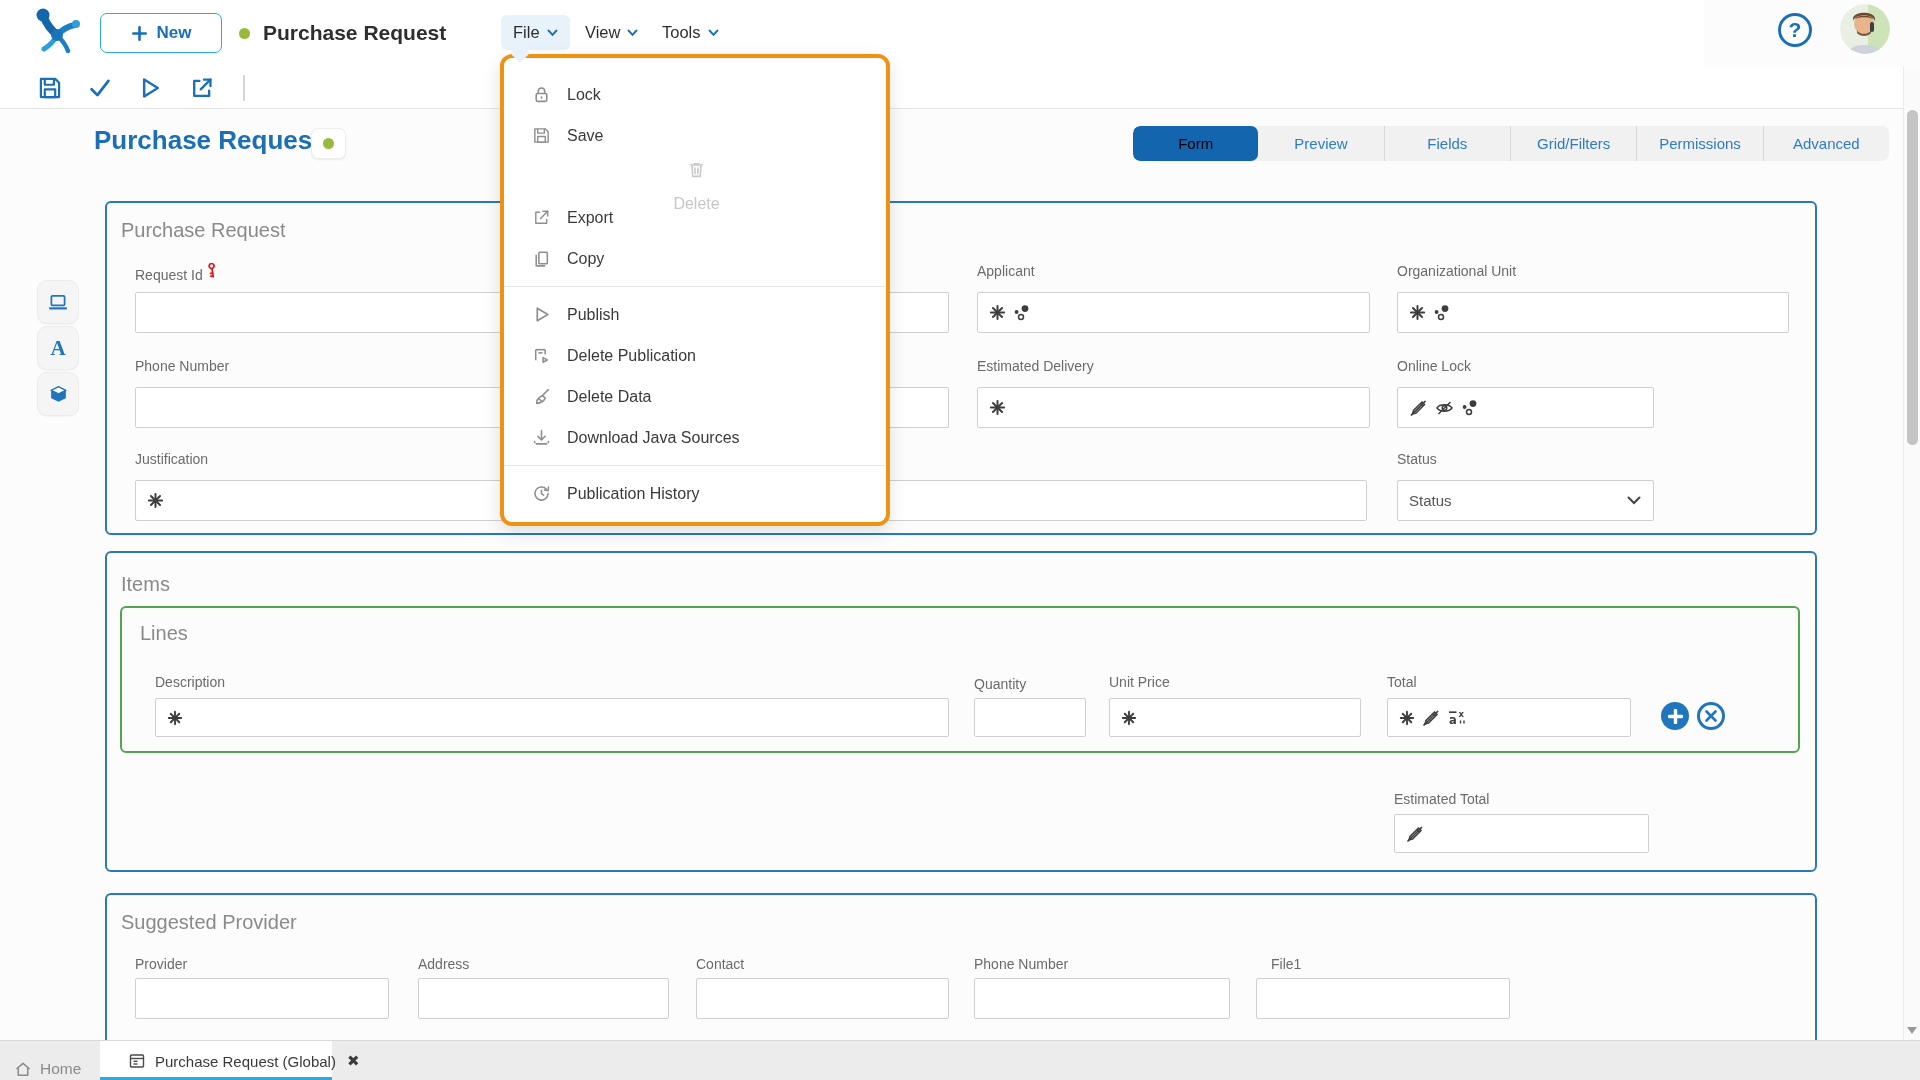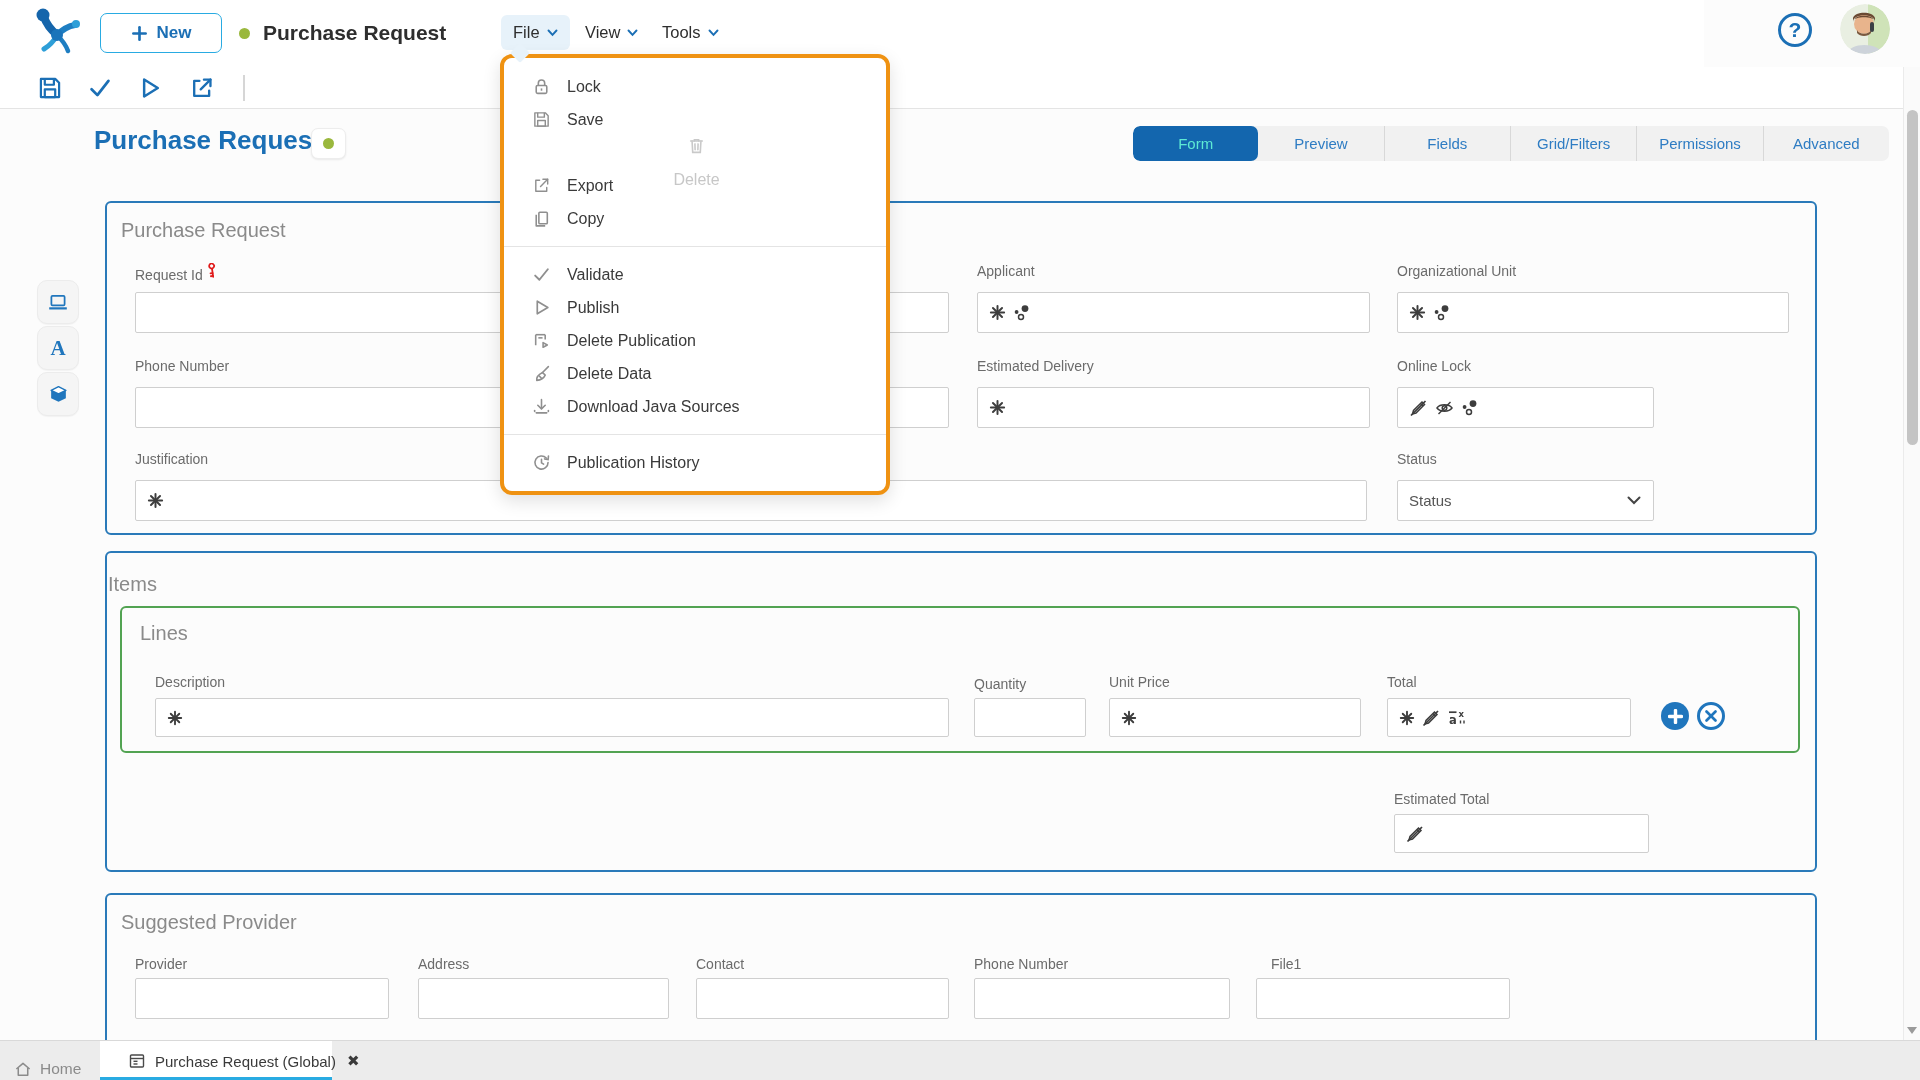--- a/index.html
+++ b/index.html
@@ -25,21 +25,21 @@
   .tb-icon { position:absolute; top:8px; width:26px; height:26px; cursor:pointer; }
   .tb-sep { position:absolute; left:243px; top:8px; width:2px; height:26px; background:#d6d6d6; }
 
   
   .page-title { position:absolute; left:94px; top:125px; font-size:26px; font-weight:bold; color:#1b6fb5; }
   .title-badge { position:absolute; left:311px; top:128px; width:35px; height:31px; background:#fff; border:1px solid #ededed; border-radius:7px; box-shadow:0 1px 2px rgba(0,0,0,.08); display:flex; align-items:center; justify-content:center; }
   .title-badge .dot { width:11px; height:11px; border-radius:50%; background:#9ab83d; }
   .tabs { position:absolute; left:1133px; top:126px; width:756px; height:35px; background:#f1f1f1; border-radius:7px; display:flex; overflow:hidden; }
   .tab { flex:1; display:flex; align-items:center; justify-content:center; font-size:15px; color:#2e7cc3; cursor:pointer; border-right:1px solid #d8d8d8; }
   .tab:last-child { border-right:none; }
-  .tab.active { background:#1366ae; color:#5eead4; border-radius:7px; border-right:none; }
+  .tab.active { background:#1366ae; color:#000000; border-radius:7px; border-right:none; }
 
   
   .fs { position:absolute; border:2px solid #2a7ab9; border-radius:6px; background:transparent; }
   .fs-green { border-color:#52a352; }
   .legend { position:absolute; font-size:20px; color:#8a8a8a; }
   .fld-label { position:absolute; font-size:14px; color:#6b6b6b; white-space:nowrap; }
   .inp { position:absolute; height:41px; background:#fff; border:1px solid #cfcfcf; border-radius:2px; display:flex; align-items:center; gap:7px; padding-left:11px; }
   .inp-sm { height:39px; }
   .sel { justify-content:space-between; padding-right:12px; cursor:pointer; }
   .sel .sel-val { font-size:15px; color:#555; }
@@ -51,21 +51,21 @@
   .rbtn-del { background:#fff; border:3px solid #2076bd; display:flex; align-items:center; justify-content:center; }
 
   
   .side-tools { position:absolute; left:37px; top:280px; display:flex; flex-direction:column; gap:2px; z-index:4; }
   .side-btn { width:42px; height:44px; background:#f5f5f5; border:1px solid #ececec; border-radius:10px; display:flex; align-items:center; justify-content:center; cursor:pointer; box-shadow:0 1px 1px rgba(0,0,0,.04); }
   .side-btn .a-glyph { color:#2076bd; font-size:21px; font-weight:bold; font-family:"Liberation Serif","DejaVu Serif",serif; }
 
   
   .dropdown { position:absolute; left:500px; top:54px; width:390px; background:#fff; border:4px solid #ef9212; border-radius:12px; box-shadow:0 6px 18px rgba(0,0,0,.12); z-index:40; padding:12px 0; }
   .dd-notch { position:absolute; left:513px; top:46px; width:14px; height:14px; background:#e7f2fa; transform:rotate(45deg); z-index:41; border-radius:2px; }
-  .menu-item { height:33px; display:flex; align-items:center; gap:16px; padding:0 24px 0 27px; font-size:16px; color:#3a3a3a; cursor:pointer; }
+  .menu-item { height:33px; display:flex; align-items:center; gap:16px; padding:0 24px 0 27px; font-size:16px; color:#3a3a3a; cursor:pointer;margin-top:8px; }
   .menu-item .mi { width:20px; display:inline-flex; justify-content:center; }
   .menu-item.disabled { color:#c7c7c7; cursor:default;flex-direction:column; }
   .menu-item.disabled svg * { stroke:#c9c9c9 !important; }
   .menu-div { height:1px; background:#e4e4e4; margin:11px 0; }
 
   
   .bottombar { position:absolute; left:0; top:1040px; width:1920px; height:40px; background:#ececec; border-top:1px solid #d9d9d9; z-index:50; }
   .home-tab { position:absolute; left:14px; top:0; height:56px; display:flex; align-items:center; gap:8px; color:#8b8b8b; font-size:15.5px; cursor:pointer; }
   .win-tab { position:absolute; left:100px; top:0; width:232px; height:40px; background:#fff; display:flex; align-items:center; gap:9px; padding:0 28px; cursor:pointer; }
   .win-tab .underline { position:absolute; left:0; bottom:0; width:100%; height:4px; background:#29abe2; }
@@ -348,21 +348,21 @@
       <span class="sel-val">Status</span>
       <span class="ficon">
           <svg width="14" height="9" viewBox="0 0 14 9">
             <path d="M1.5 1.5 L7 7 L12.5 1.5" stroke="#444" stroke-width="2" fill="none" stroke-linecap="round"></path>
           </svg>
         </span>
     </div>
   </div>
 
   <div class="fs" style="left:105px; top:551px; width:1712px; height:321px;">
-    <div class="legend" style="left:1px; top:20px;">Items</div>
+    <div class="legend" style="left:14px; top:20px;">Items</div>
 
     <div class="fs fs-green" style="left:13px; top:53px; width:1680px; height:147px;">
       <div class="legend" style="left:18px; top:14px;">Lines</div>
 
       <div class="fld-label" style="left:33px; top:66px;">Description</div>
       <div class="inp inp-sm" style="left:33px; top:90px; width:794px;">
         <span class="ficon">
             <svg width="16" height="16" viewBox="0 0 18 18">
               <g stroke="#3d3d3d" stroke-width="2.1" stroke-linecap="round">
                 <line x1="9" y1="2" x2="9" y2="16"></line>
@@ -521,28 +521,20 @@
             <path d="M4 5.5 V16 h8.5"></path>
           </svg>
         </span>
       <span>Copy</span>
     </div>
 
     <div class="menu-div"></div>
 
     <div class="menu-item">
       <span class="mi">
-          <svg width="19" height="19" viewBox="0 0 18 18" fill="none" stroke="#8f8f8f" stroke-width="1.8" stroke-linecap="round" stroke-linejoin="round">
-            <path d="M3 10 L7 14 L15 4"></path>
-          </svg>
-        </span>
-      <span>Validate</span>
-    </div>
-    <div class="menu-item">
-      <span class="mi">
           <svg width="19" height="19" viewBox="0 0 18 18" fill="none" stroke="#8f8f8f" stroke-width="1.6" stroke-linejoin="round">
             <path d="M5 3 L15 9 L5 15 Z"></path>
           </svg>
         </span>
       <span>Publish</span>
     </div>
     <div class="menu-item">
       <span class="mi">
           <svg width="19" height="19" viewBox="0 0 18 18" fill="none" stroke="#8f8f8f" stroke-width="1.5" stroke-linejoin="round">
             <path d="M3.5 3.5 H12.5"></path>

